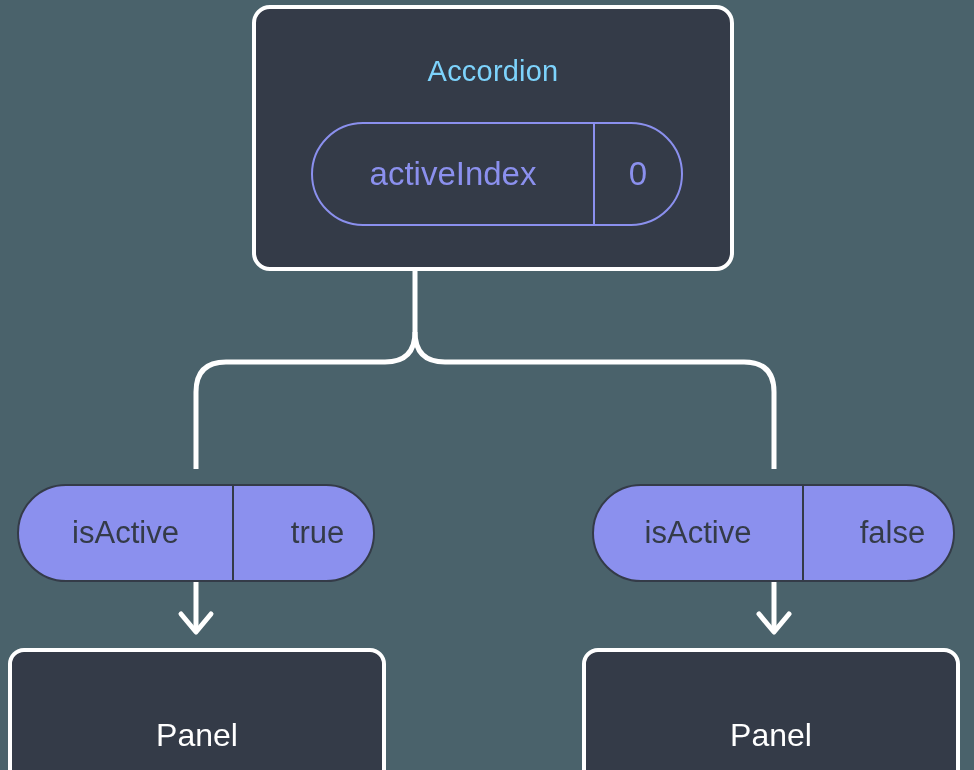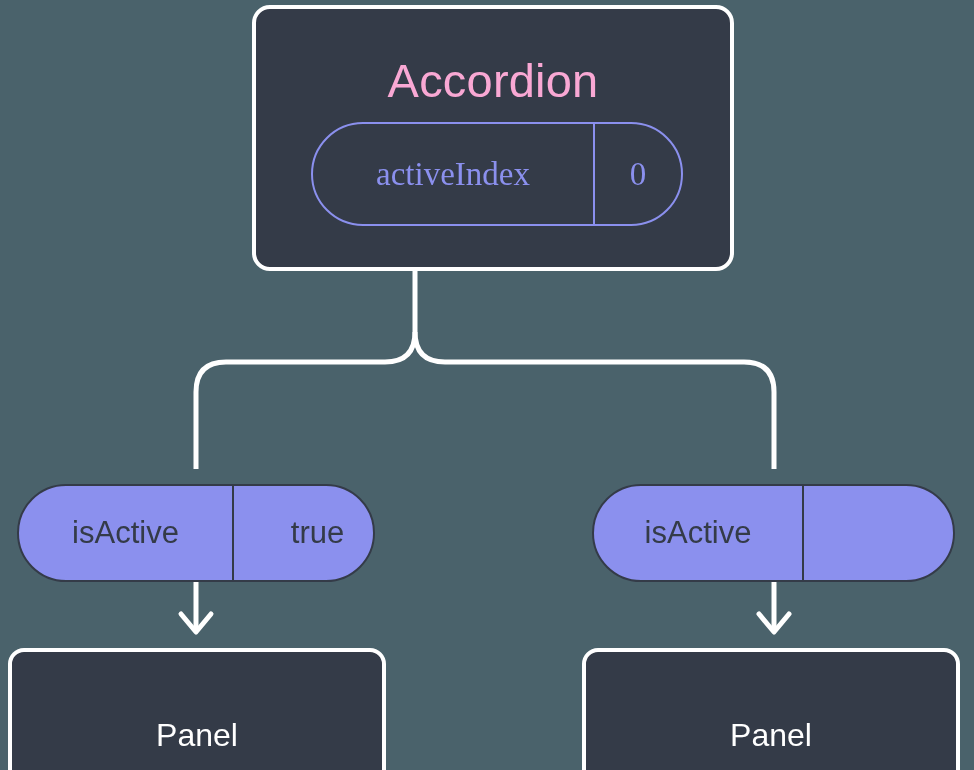--- a/index.html
+++ b/index.html
@@ -42,42 +42,41 @@
     box-sizing: border-box;
     background: #343b48;
     border: 4px solid #ffffff;
     border-radius: 18px;
     display: flex;
     flex-direction: column;
     align-items: center;
     justify-content: flex-start;
   }
   .root-title {
-    color: #f9a8d4;
-    font-size: 47px;
+    color: #7dd3fc;
+    font-size: 29px;
     letter-spacing: 0.2px;
     margin-top: 48px;
     line-height: 1;
     white-space: nowrap;
   }
 
   
   .state-pill {
     position: absolute;
     left: 55px;
     top: 113px;
     width: 372px;
     height: 104px;
     box-sizing: border-box;
     border: 2px solid #8b90ee;
     border-radius: 52px;
     display: flex;
     align-items: stretch;
     overflow: hidden;
-    font-family: Liberation Serif, serif;
   }
   .state-pill .key {
     flex: 0 0 280px;
     display: flex;
     align-items: center;
     justify-content: center;
     color: #8b90ee;
     font-size: 33px;
     border-right: 2px solid #8b90ee;
     white-space: nowrap;
@@ -180,20 +179,21 @@
     </div>
   </div>
 
   <div class="prop-pill" id="pill-left">
     <div class="key">isActive</div>
     <div class="val">true</div>
   </div>
 
   <div class="prop-pill" id="pill-right">
     <div class="key">isActive</div>
+    <div class="val">false</div>
   </div>
 
   <div class="leaf-card" id="panel-left">
     <div class="leaf-title">Panel</div>
   </div>
 
   <div class="leaf-card" id="panel-right">
     <div class="leaf-title">Panel</div>
   </div>
 

